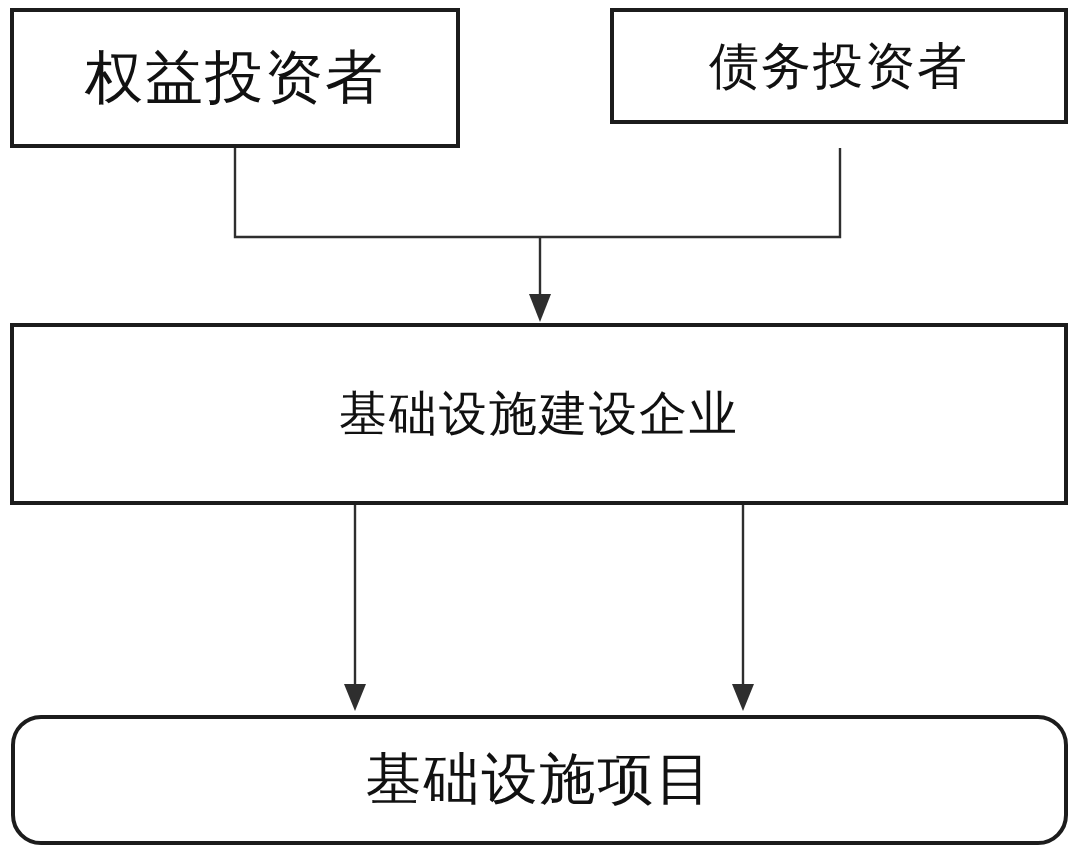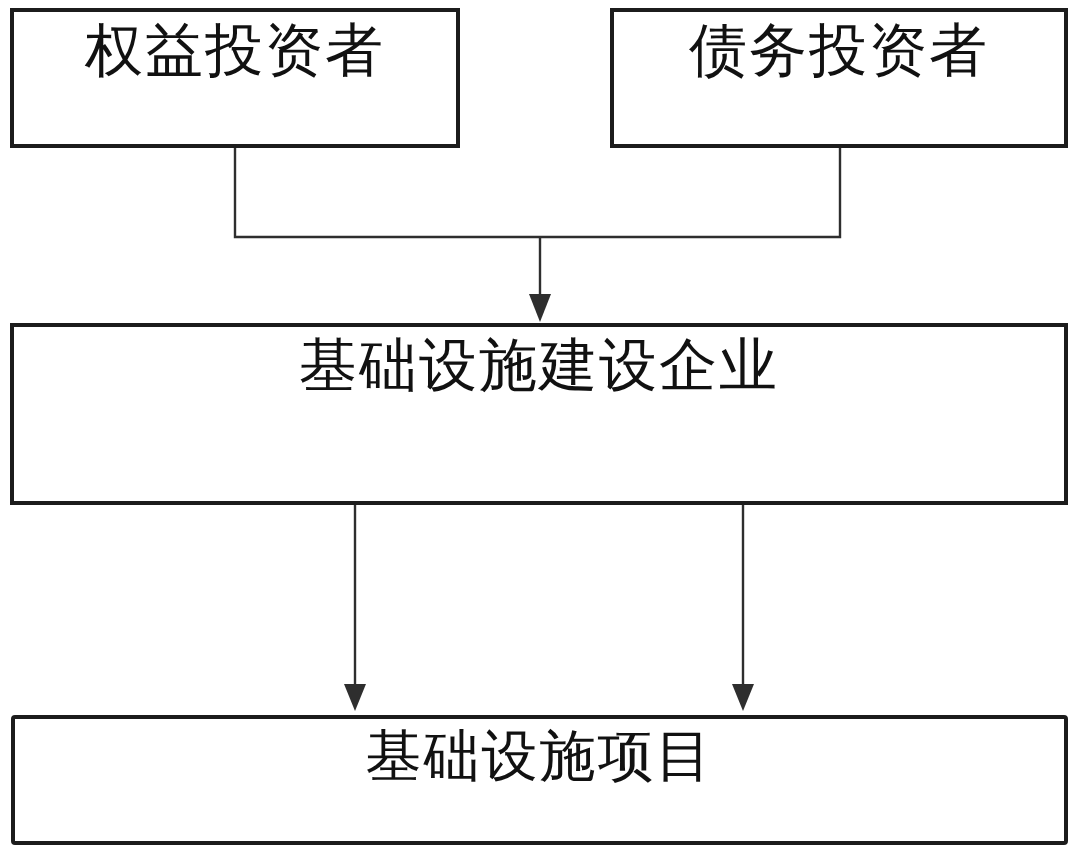--- a/index.html
+++ b/index.html
@@ -31,29 +31,30 @@
   .connectors .head {
     fill: var(--line_color, #1c1c1c);
     stroke: none;
   }
   .box {
     position: absolute;
     box-sizing: border-box;
     border: 4px solid var(--border_color, #1c1c1c);
     background: #ffffff;
     display: flex;
+    align-items: center;
     justify-content: center;
     color: var(--text_color, #111111);
     text-align: center;
     letter-spacing: 2px;
   }
   .box-equity   { left: 10px;  top: 8px;   width: 450px;  height: 140px; font-size: 58px; }
-  .box-debt     { left: 610px; top: 8px;   width: 458px;  height: 140px; font-size: 58px; font-family: Liberation Mono, monospace; }
-  .box-enterprise { left: 10px; top: 323px; width: 1058px; height: 182px; font-size: 58px; }
-  .box-project  { left: 11px;  top: 715px; width: 1057px; height: 130px; font-size: 56px; border-radius: 4px; }
+  .box-debt     { left: 610px; top: 8px;   width: 458px;  height: 116px; font-size: 50px; font-family: Liberation Mono, monospace; }
+  .box-enterprise { left: 10px; top: 323px; width: 1058px; height: 182px; font-size: 48px; }
+  .box-project  { left: 11px;  top: 715px; width: 1057px; height: 130px; font-size: 56px; border-radius: 30px; }
   .edge-label {
     position: absolute;
     color: var(--text_color, #111111);
     font-size: 46px;
     line-height: 61px;
     text-align: center;
     letter-spacing: 1px;
     white-space: nowrap;
   }
   .edge-label-traditional { left: 81px;  top: 546px; width: 320px; }

